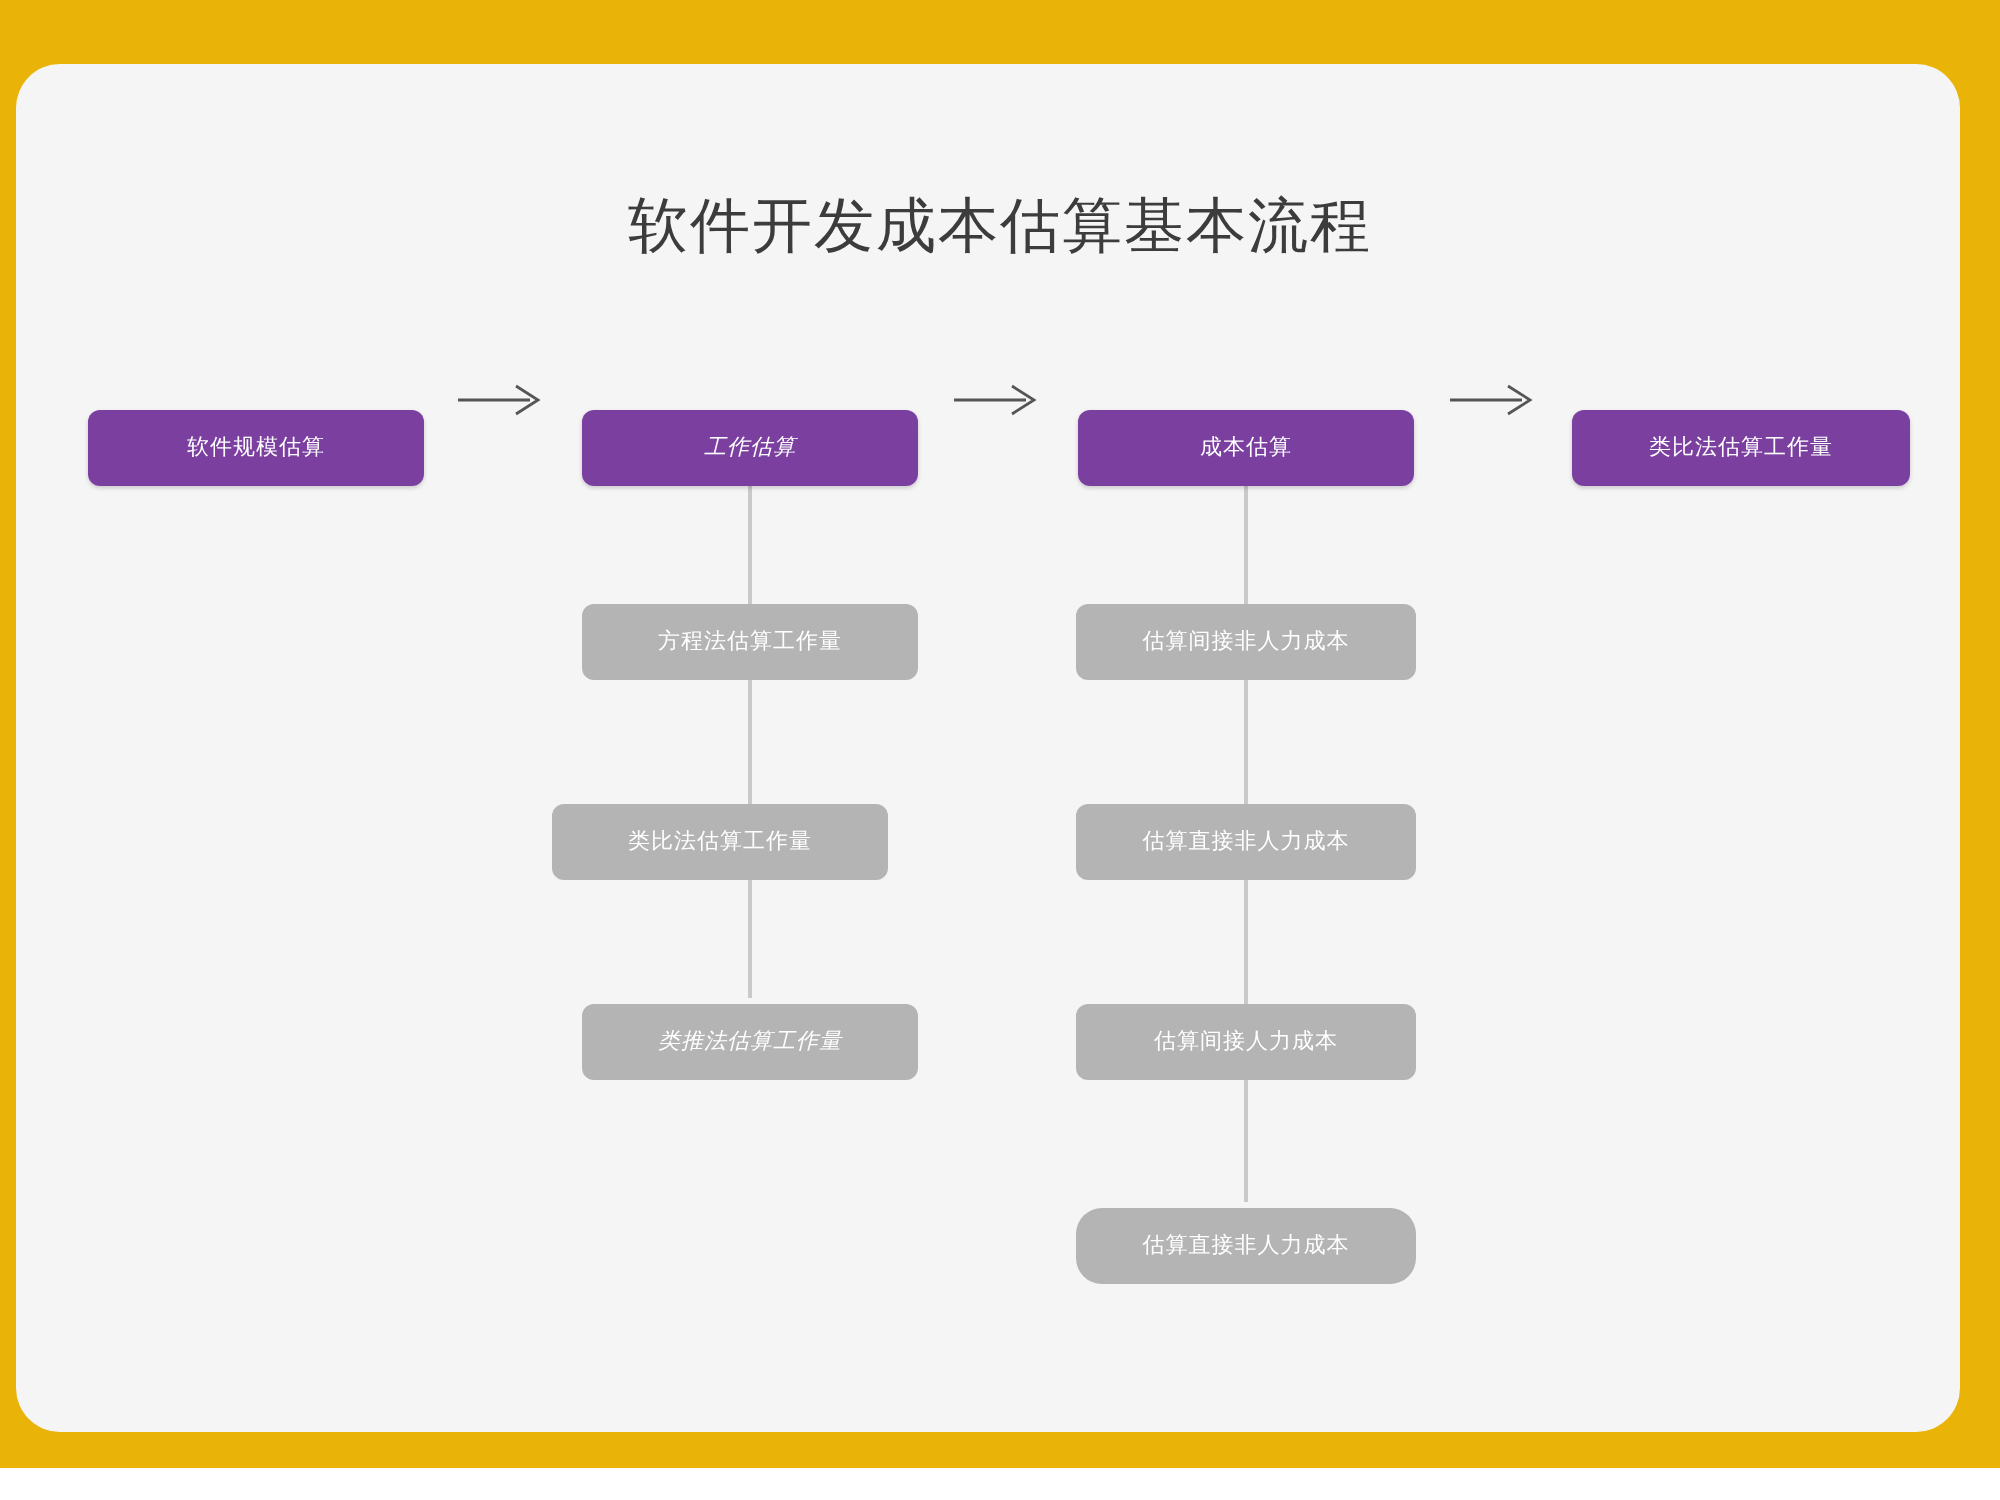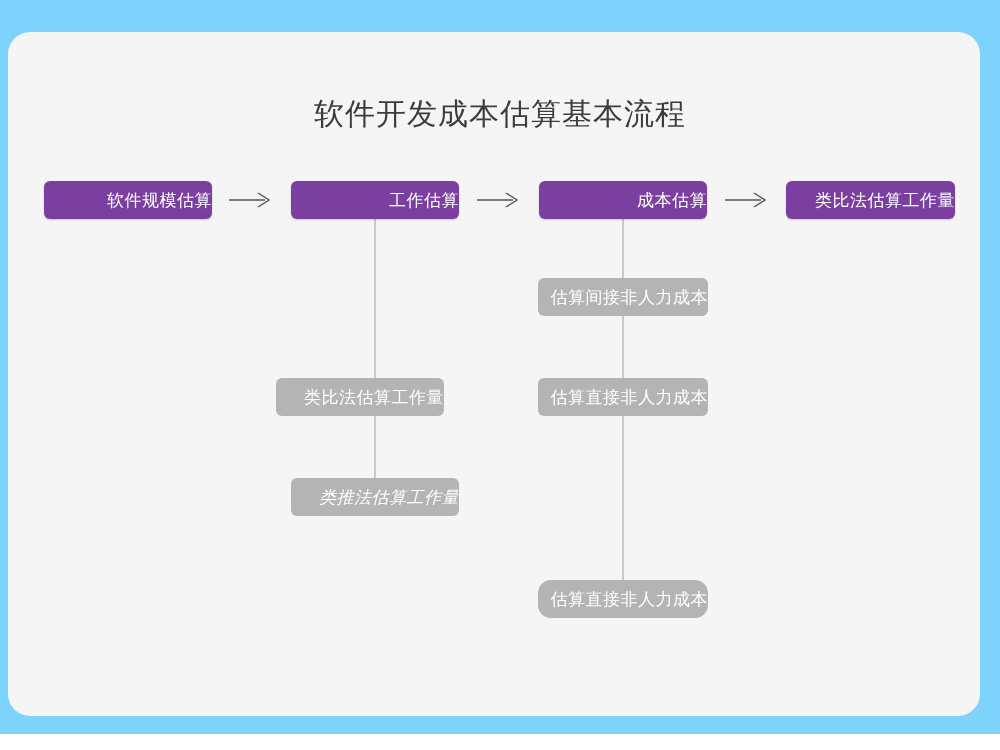--- a/index.html
+++ b/index.html
@@ -11,21 +11,21 @@
     width: 1000px;
     height: 750px;
     font-family: "Liberation Sans", "DejaVu Sans", sans-serif;
     overflow: hidden;
   }
 
   #canvas {
     position: relative;
     width: 1000px;
     height: 734px;
-    background: #7dd3fc;
+    background: #eab308;
   }
 
   
   .card {
     position: absolute;
     left: 8px;
     top: 32px;
     width: 972px;
     height: 684px;
     background: #f5f5f5;
@@ -54,27 +54,28 @@
     background: #c9c9c9;
   }
 
   
   .node {
     position: absolute;
     height: 38px;
     border-radius: 6px;
     display: flex;
     align-items: center;
-    justify-content: flex-end;
-    font-size: 17px;
+    justify-content: center;
+    font-size: 11px;
     line-height: 1;
     color: #ffffff;
     white-space: nowrap;
     letter-spacing: 0.5px;
     box-sizing: border-box;
+    margin-top: 24px;
   }
   .node.primary {
     background: #7b3fa0;
     box-shadow: 0 1px 2px rgba(0,0,0,0.18);
   }
   .node.secondary {
     background: #b4b4b4;
   }
 
   
@@ -99,21 +100,21 @@
 
   <div class="node primary" style="left:44px; top:181px; width:168px;">
     <span>软件规模估算</span>
   </div>
 
   <svg class="arrow" style="left:228px; top:189px; width:46px;" viewBox="0 0 46 22">
     <path d="M1 11 H37" stroke="#555555" stroke-width="1.4" fill="none"></path>
     <path d="M30 4 L41 11 L30 18" stroke="#555555" stroke-width="1.4" fill="none"></path>
   </svg>
 
-  <div class="node primary" style="left:291px; top:181px; width:168px;">
+  <div class="node primary" style="left:291px; top:181px; width:168px;font-style:italic;">
     <span>工作估算</span>
   </div>
 
   <svg class="arrow" style="left:476px; top:189px; width:46px;" viewBox="0 0 46 22">
     <path d="M1 11 H37" stroke="#555555" stroke-width="1.4" fill="none"></path>
     <path d="M30 4 L41 11 L30 18" stroke="#555555" stroke-width="1.4" fill="none"></path>
   </svg>
 
   <div class="node primary" style="left:539px; top:181px; width:168px;">
     <span>成本估算</span>
@@ -121,35 +122,41 @@
 
   <svg class="arrow" style="left:724px; top:189px; width:46px;" viewBox="0 0 46 22">
     <path d="M1 11 H37" stroke="#555555" stroke-width="1.4" fill="none"></path>
     <path d="M30 4 L41 11 L30 18" stroke="#555555" stroke-width="1.4" fill="none"></path>
   </svg>
 
   <div class="node primary" style="left:786px; top:181px; width:169px;">
     <span>类比法估算工作量</span>
   </div>
 
+  <div class="node secondary" style="left:291px; top:278px; width:168px;">
+    <span>方程法估算工作量</span>
+  </div>
 
   <div class="node secondary" style="left:276px; top:378px; width:168px;">
     <span>类比法估算工作量</span>
   </div>
 
   <div class="node secondary" style="left:291px; top:478px; width:168px;font-style:italic;">
     <span>类推法估算工作量</span>
   </div>
 
   <div class="node secondary" style="left:538px; top:278px; width:170px;">
     <span>估算间接非人力成本</span>
   </div>
 
   <div class="node secondary" style="left:538px; top:378px; width:170px;">
     <span>估算直接非人力成本</span>
   </div>
 
+  <div class="node secondary" style="left:538px; top:478px; width:170px;">
+    <span>估算间接人力成本</span>
+  </div>
 
   <div class="node secondary" style="left:538px; top:580px; width:170px;border-radius:13px;">
     <span>估算直接非人力成本</span>
   </div>
 
 </div>
 
 </body></html>

